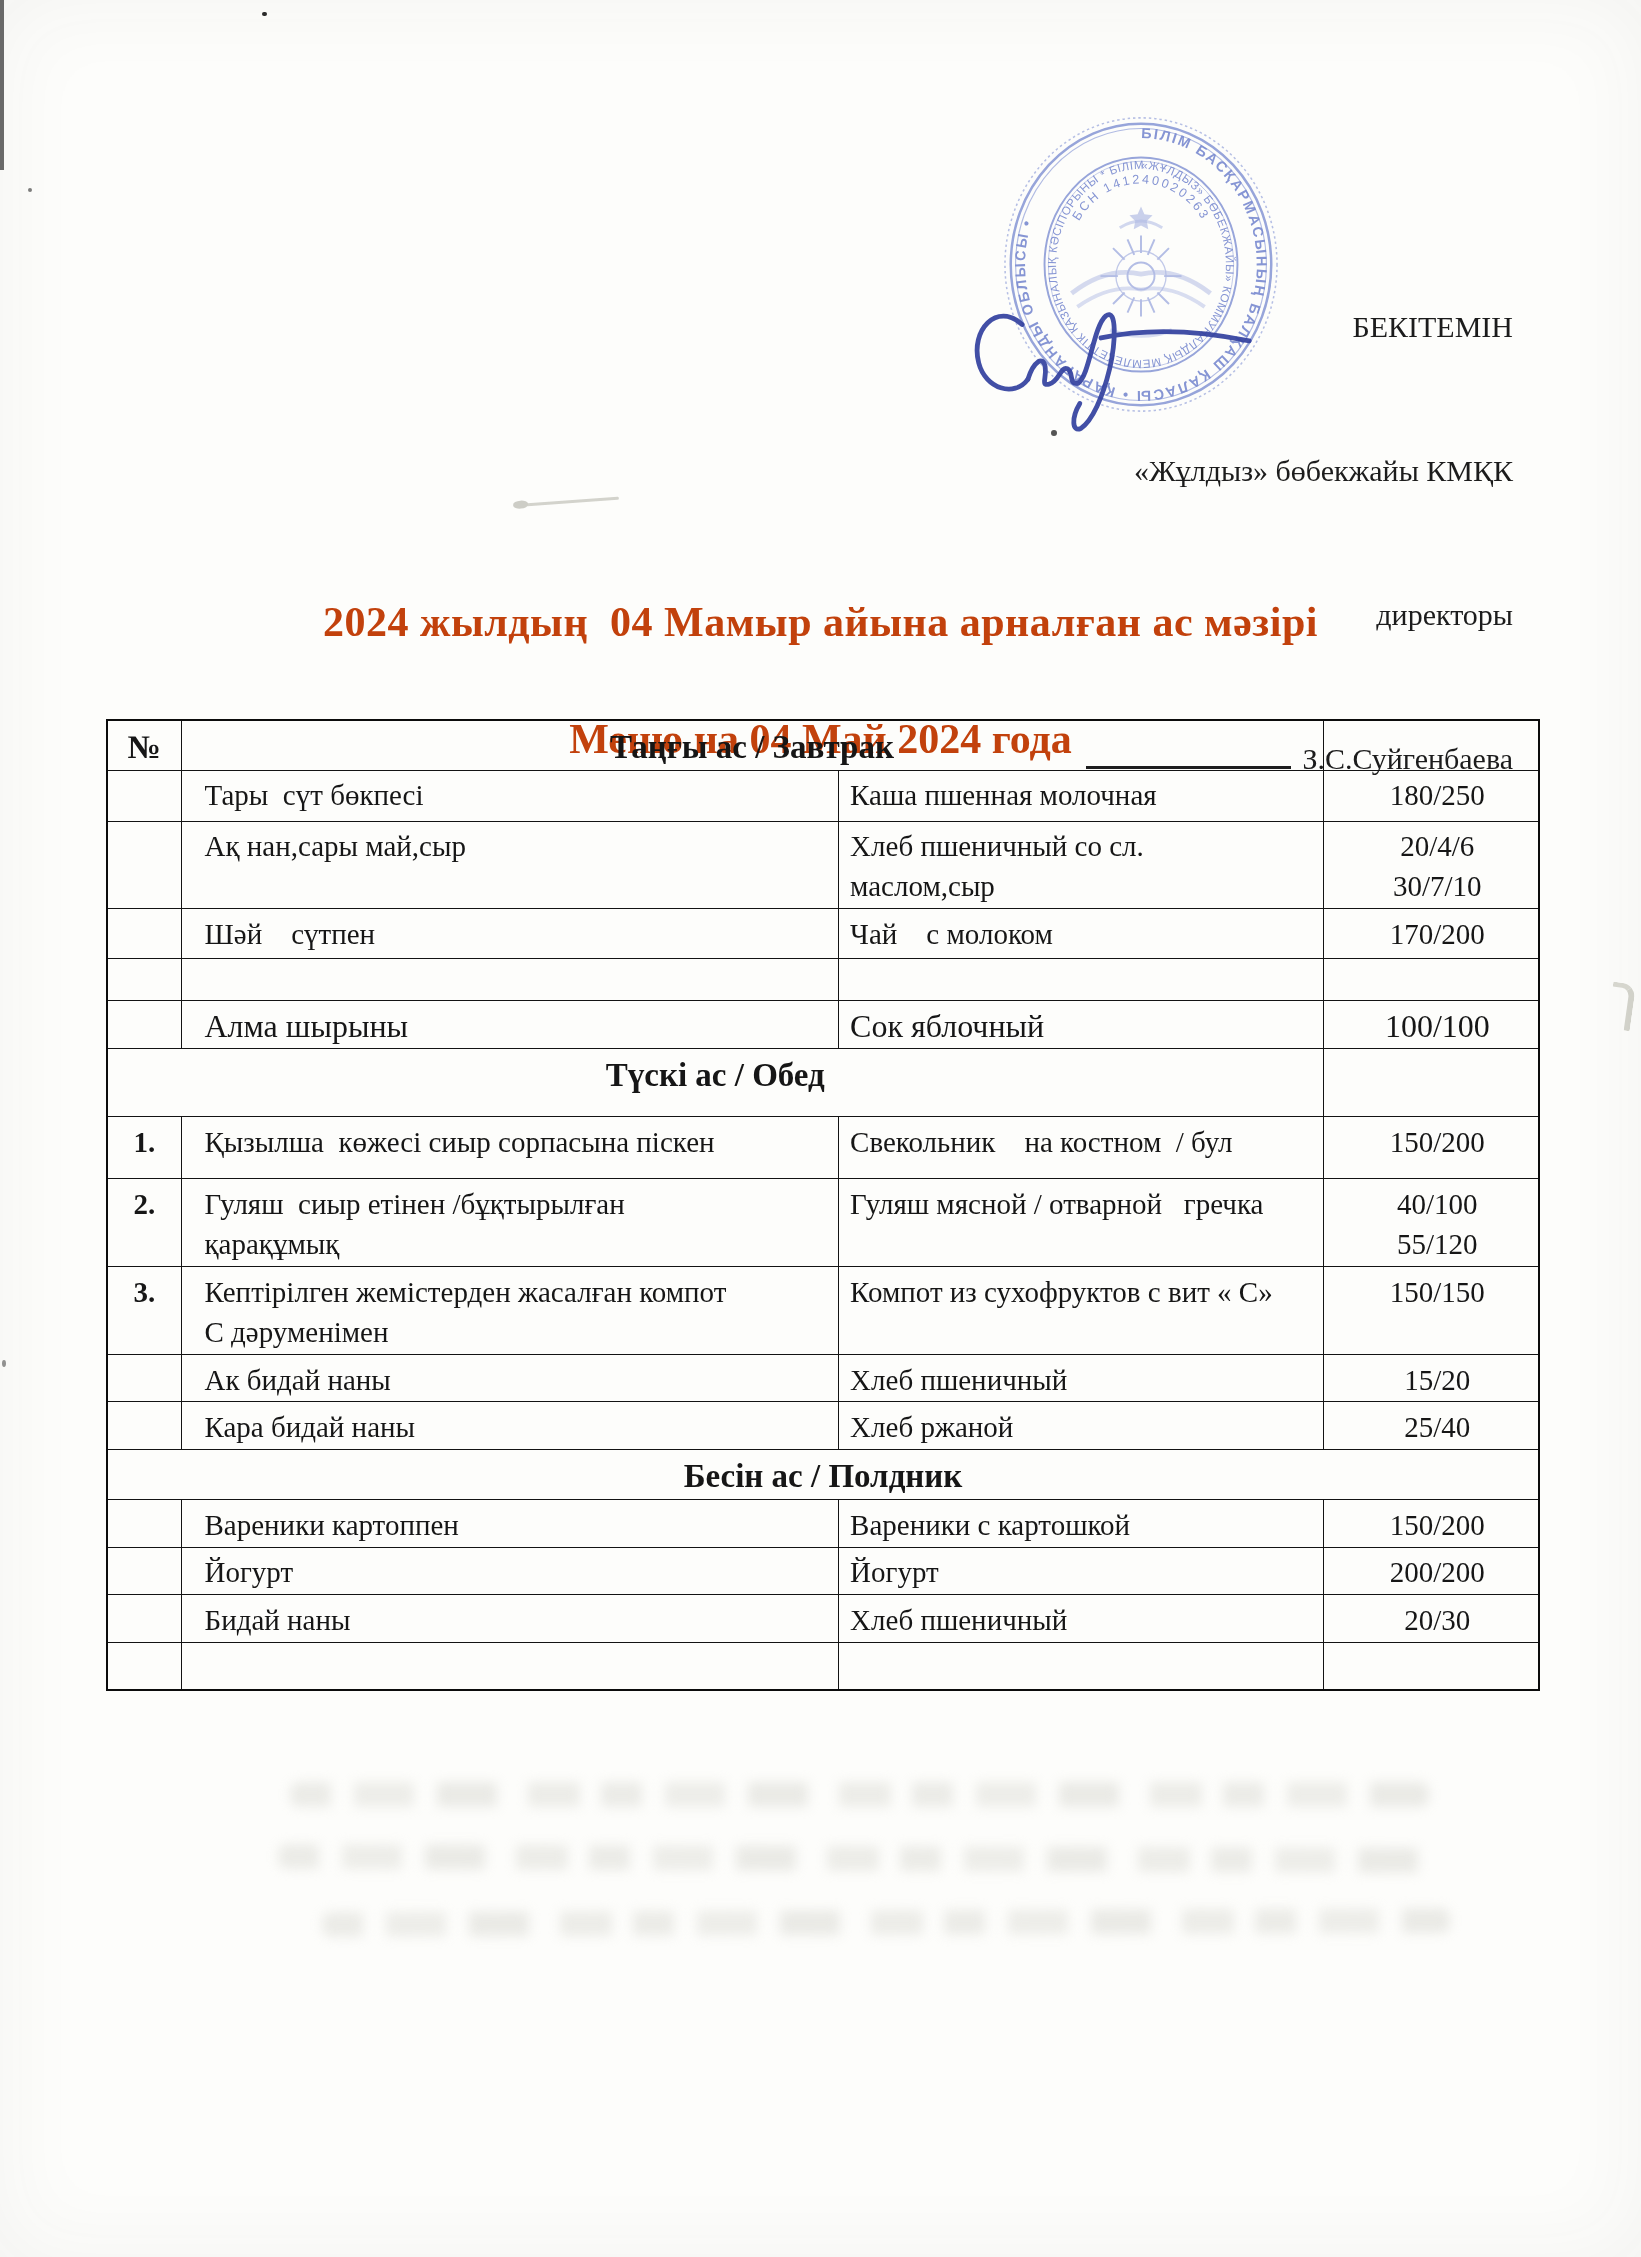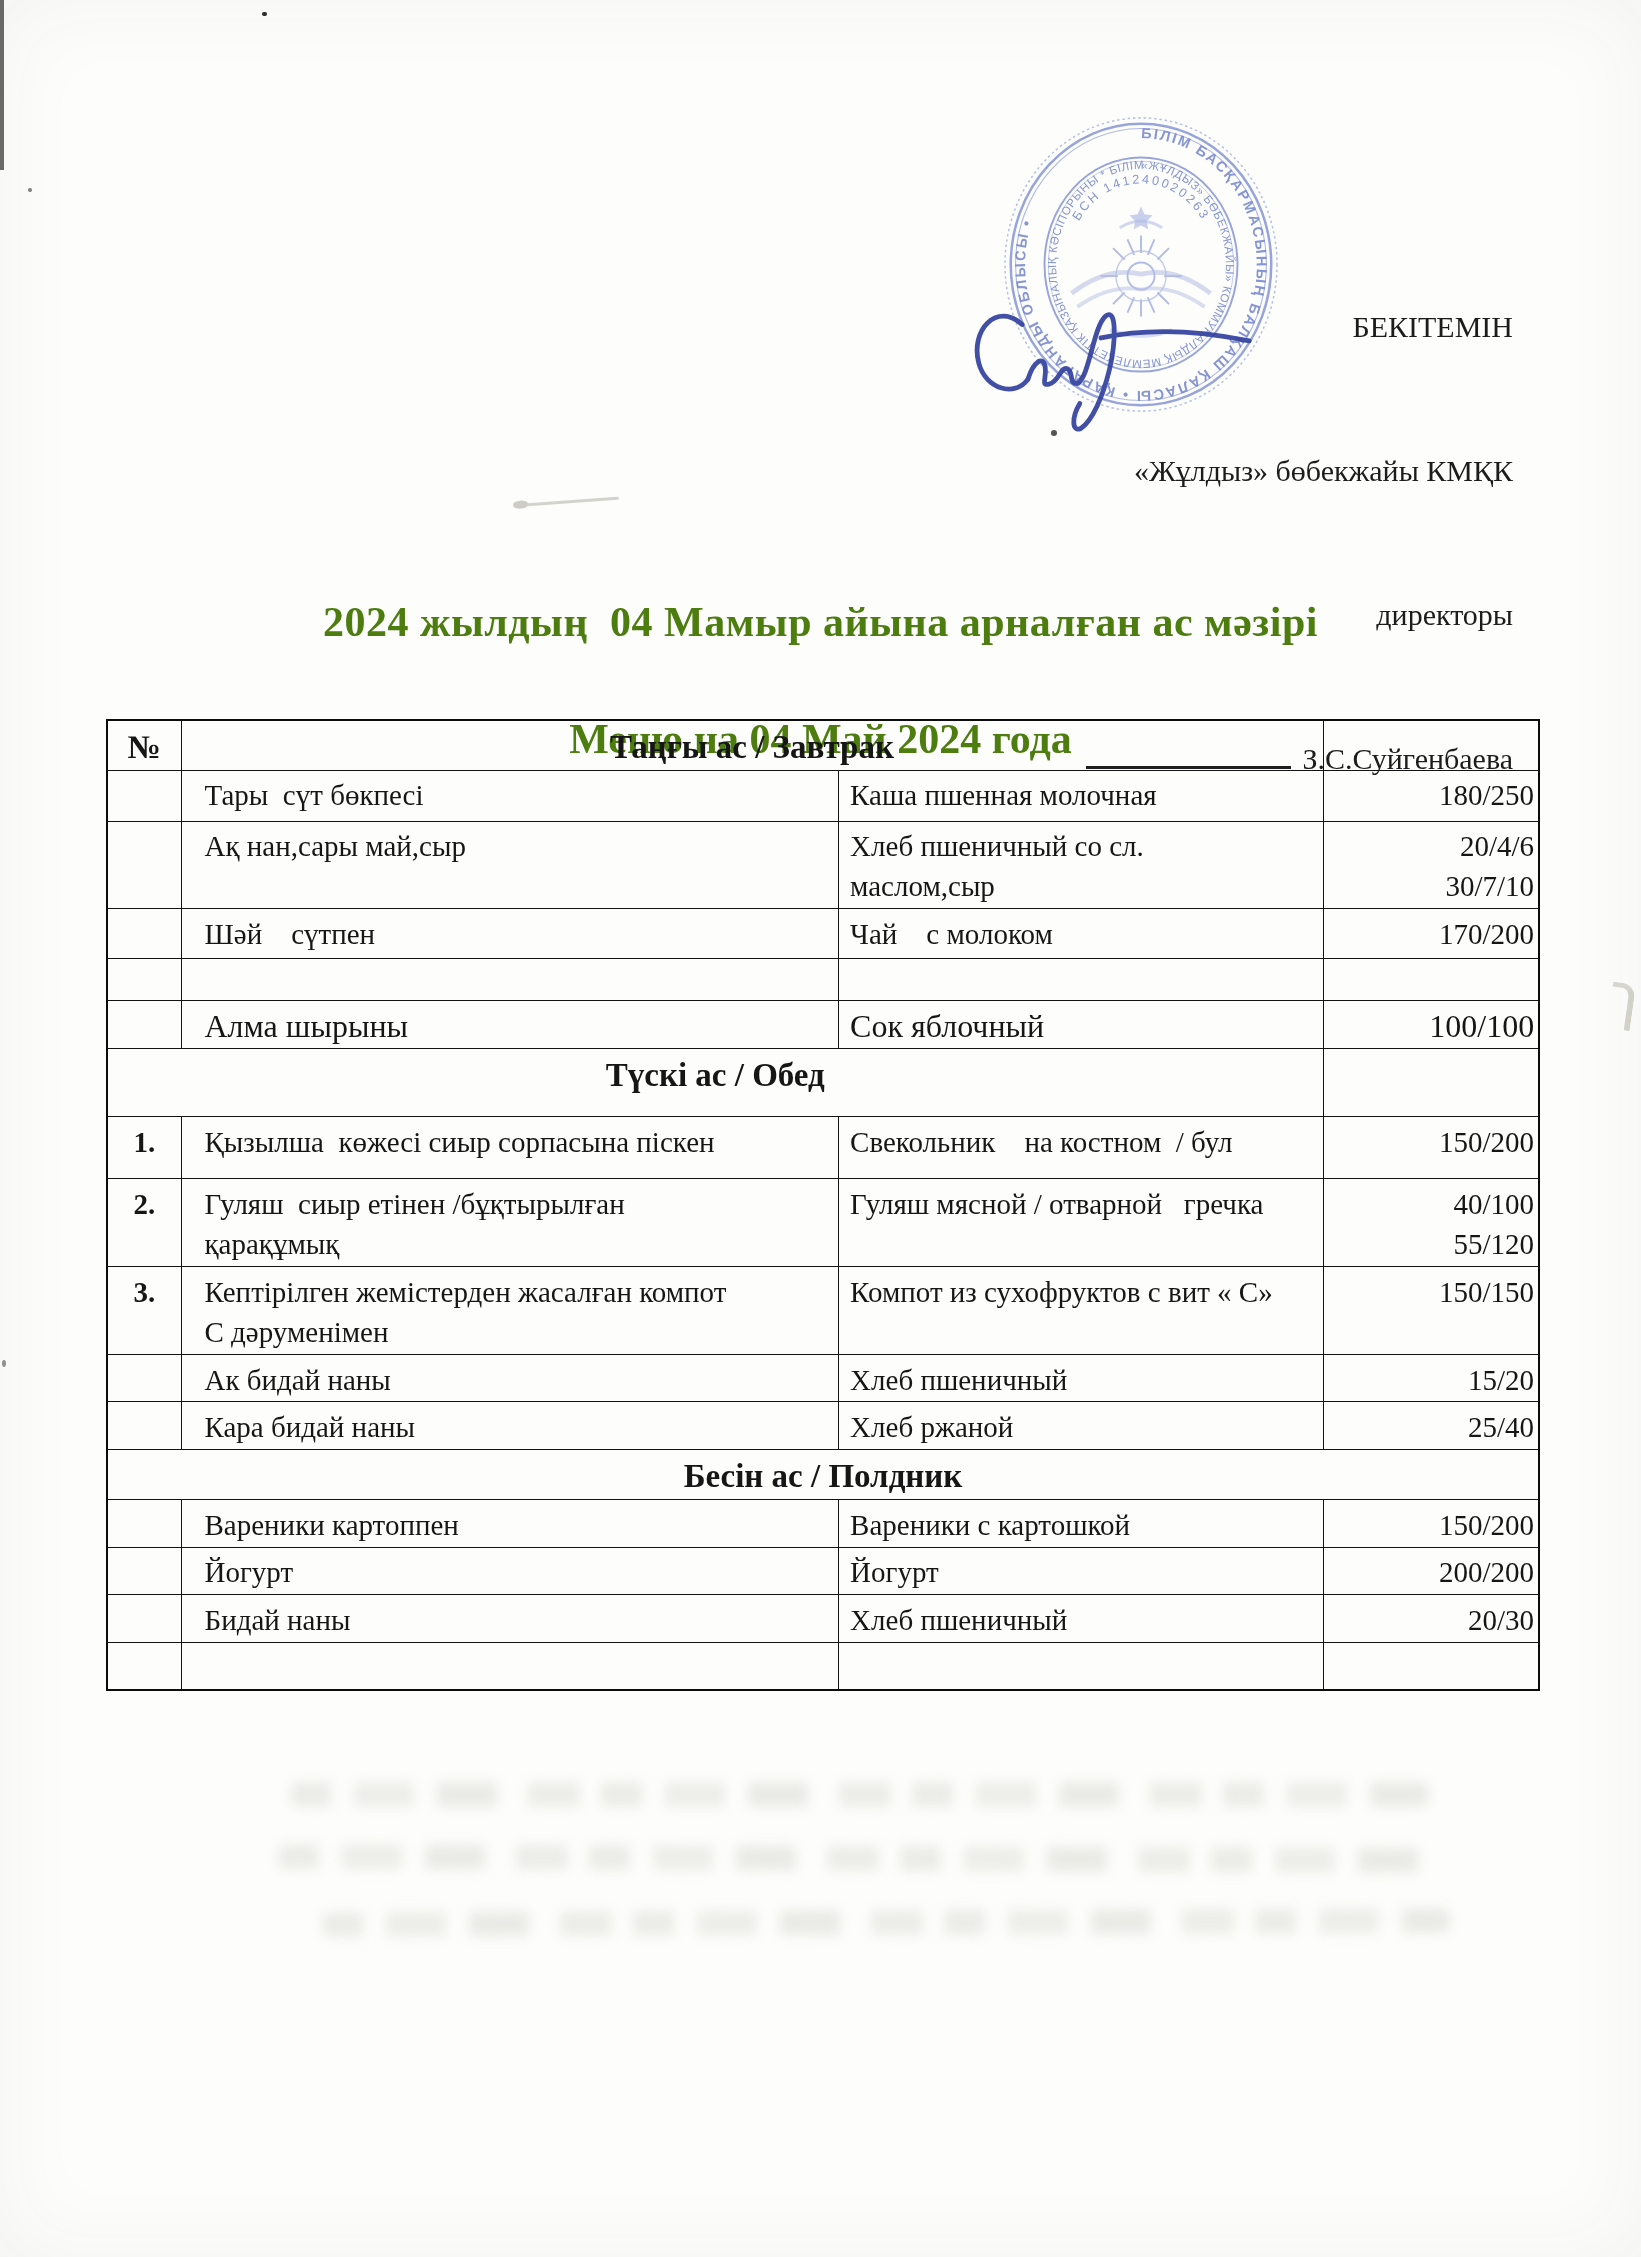--- a/index.html
+++ b/index.html
@@ -20,40 +20,40 @@
     border-bottom:3.9px solid #1e1e1e; vertical-align:baseline;
   }
 
   
   .stamp-svg { position:absolute; left:996px; top:114px; opacity:.92; }
   .signature-svg { position:absolute; left:954px; top:286px; }
 
   
   .title-block {
     position:absolute; top:558px; left:0; width:1641px; text-align:center;
-    font-weight:bold; color:#4d7c0f; white-space:pre-wrap;
+    font-weight:bold; color:#c2410c; white-space:pre-wrap;
   }
   .title-line1 { font-size:42px; line-height:56px; letter-spacing:0.5px; }
   .title-line2 { font-size:42px; line-height:56px; margin-top:25px; }
 
   
   table.menu-table {
     position:absolute; left:106px; top:719px; width:1432px;
     border-collapse:collapse; table-layout:fixed;
     border:2.9px solid #0c0c0c; color:#161616;
   }
   .menu-table td {
     border:1.9px solid #131313; vertical-align:top;
     padding:4.8px 7.7px 1.9px 7.7px; font-size:29px; line-height:40px;
     white-space:pre-wrap; overflow:hidden;
   }
   .menu-table td.c-num     { text-align:center; font-weight:bold; padding-left:1.9px; padding-right:1.9px; }
   .menu-table td.c-kk      { padding-left:23px; }
   .menu-table td.c-ru      { padding-left:11.6px; }
-  .menu-table td.c-portion { text-align:right; padding-left:17px; padding-right:3.9px; }
+  .menu-table td.c-portion { text-align:center; padding-left:17px; padding-right:3.9px; }
   .menu-table td.section-cell {
     text-align:center; font-weight:bold; font-size:33px; line-height:41px; padding-top:5.8px;
   }
   .menu-table tr.row-big td { font-size:32px; }
 
   
   .edge-strip { position:absolute; left:0; top:0; width:3.9px; height:170px; background:#3a3a3a; opacity:.75; }
   .speck { position:absolute; background:#2a2a2a; border-radius:50%; }
   .scratch {
     position:absolute; left:526px; top:500px; width:93px; height:2.9px;

